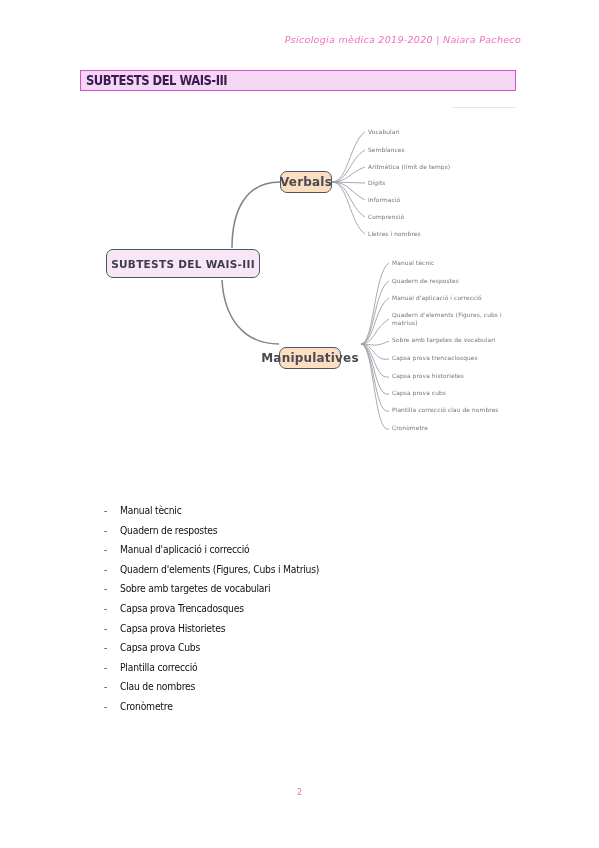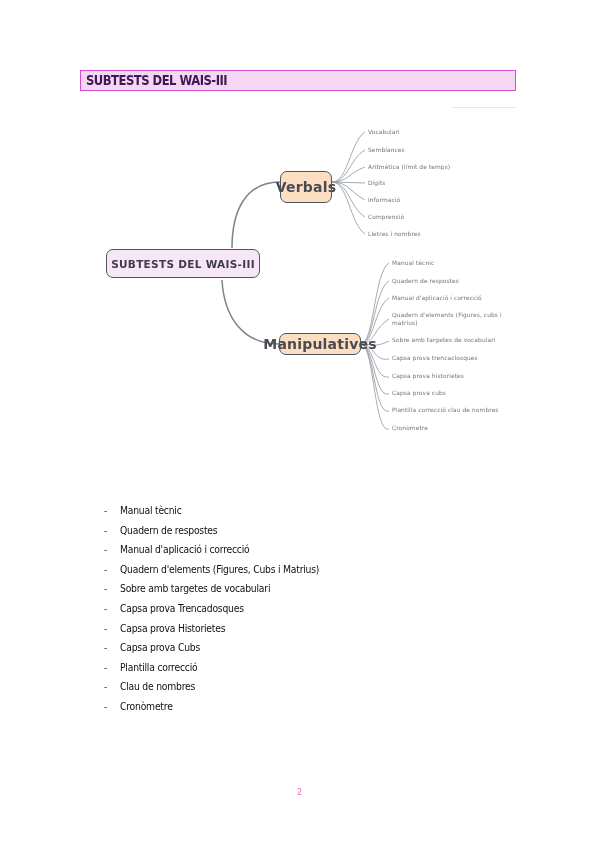--- a/index.html
+++ b/index.html
@@ -105,30 +105,30 @@
     color: #3e3b44;
     letter-spacing: 0.3px;
   }
   .node-branch {
     background: #fbdfc0;
   }
   #node-verbals {
     left: 280px;
     top: 71px;
     width: 52px;
-    height: 32px;
-    font-size: 14px;
+    height: 22px;
+    font-size: 12px;
     color: #4a4a52;
   }
   #node-manipulatives {
     left: 279px;
-    top: 233px;
-    width: 82px;
+    top: 247px;
+    width: 62px;
     height: 22px;
-    font-size: 14px;
+    font-size: 12px;
     color: #4a4a52;
   }
   .leaf-label {
     position: absolute;
     font-family: "DejaVu Sans", sans-serif;
     font-size: 5.9px;
     color: #71757c;
     letter-spacing: 0.1px;
     line-height: 8px;
     white-space: pre-line;
@@ -176,20 +176,21 @@
     font-family: "DejaVu Sans", sans-serif;
     font-size: 8px;
     color: #f06ec0;
   }
 </style>
 </head>
 <body>
 
 <div id="page">
 
+  <div class="doc-header">Psicologia mèdica 2019-2020 | Naiara Pacheco</div>
 
   <div class="banner" id="banner-subtests">
     <span class="banner-label">SUBTESTS DEL WAIS-III</span>
   </div>
 
   <div class="stray-rule"></div>
 
   <div id="mindmap">
 
     <svg width="599" height="350">

